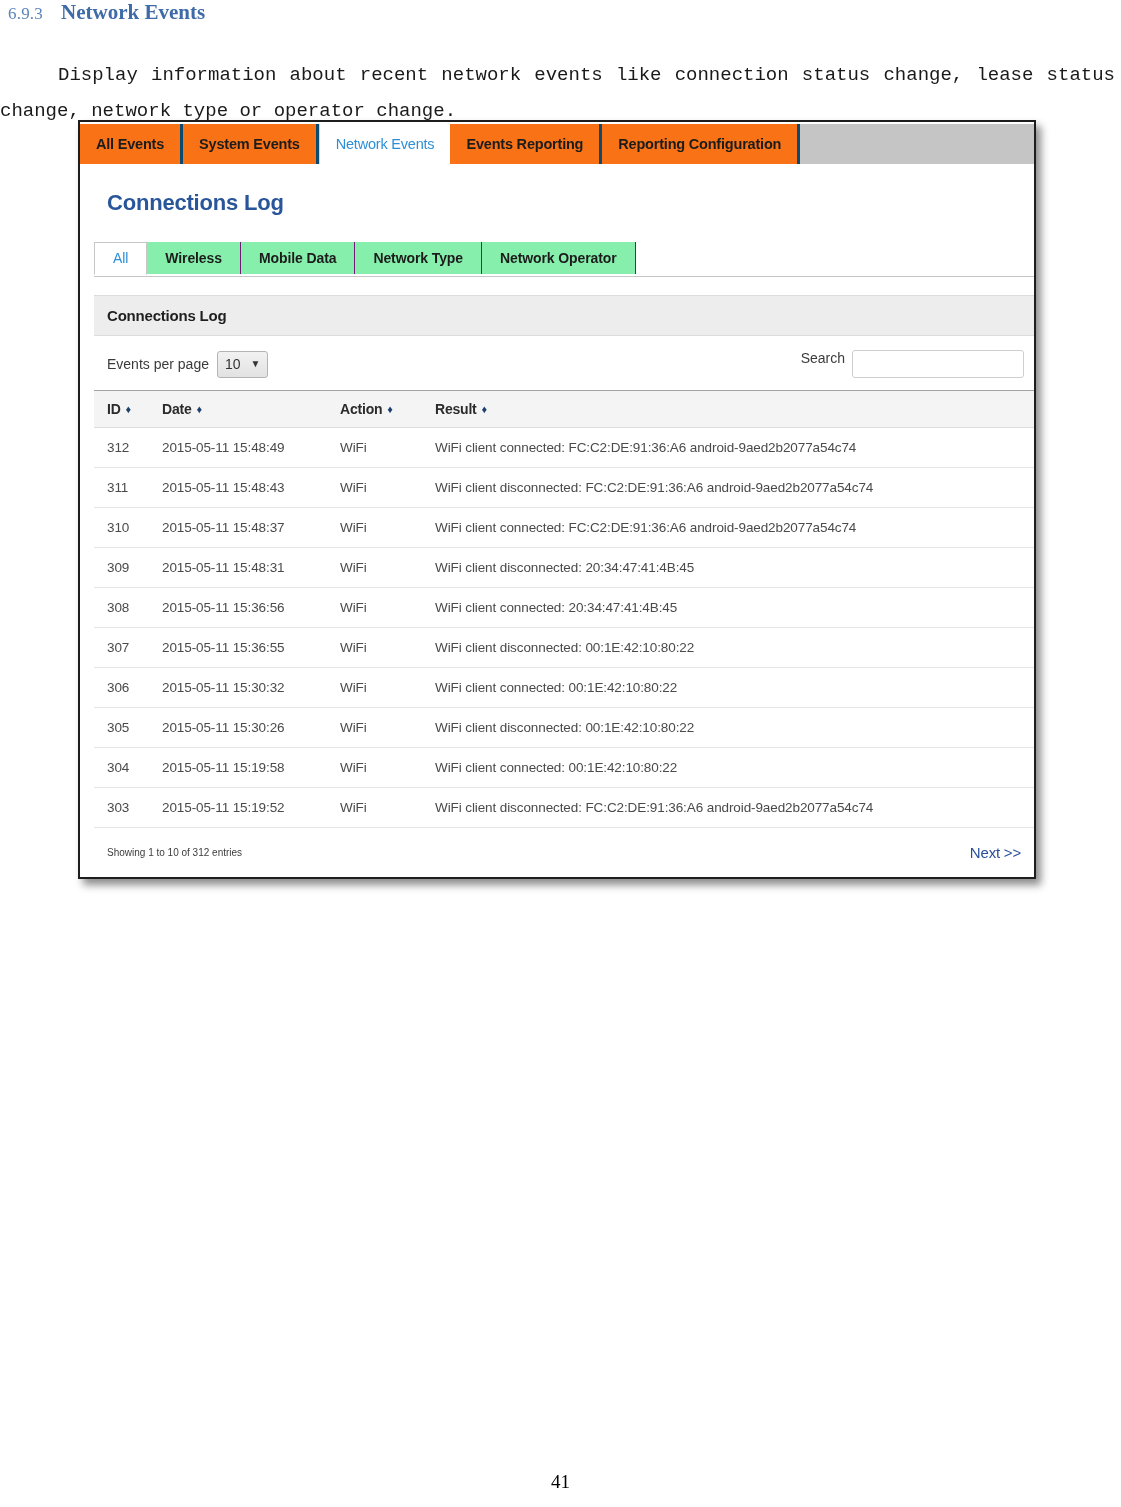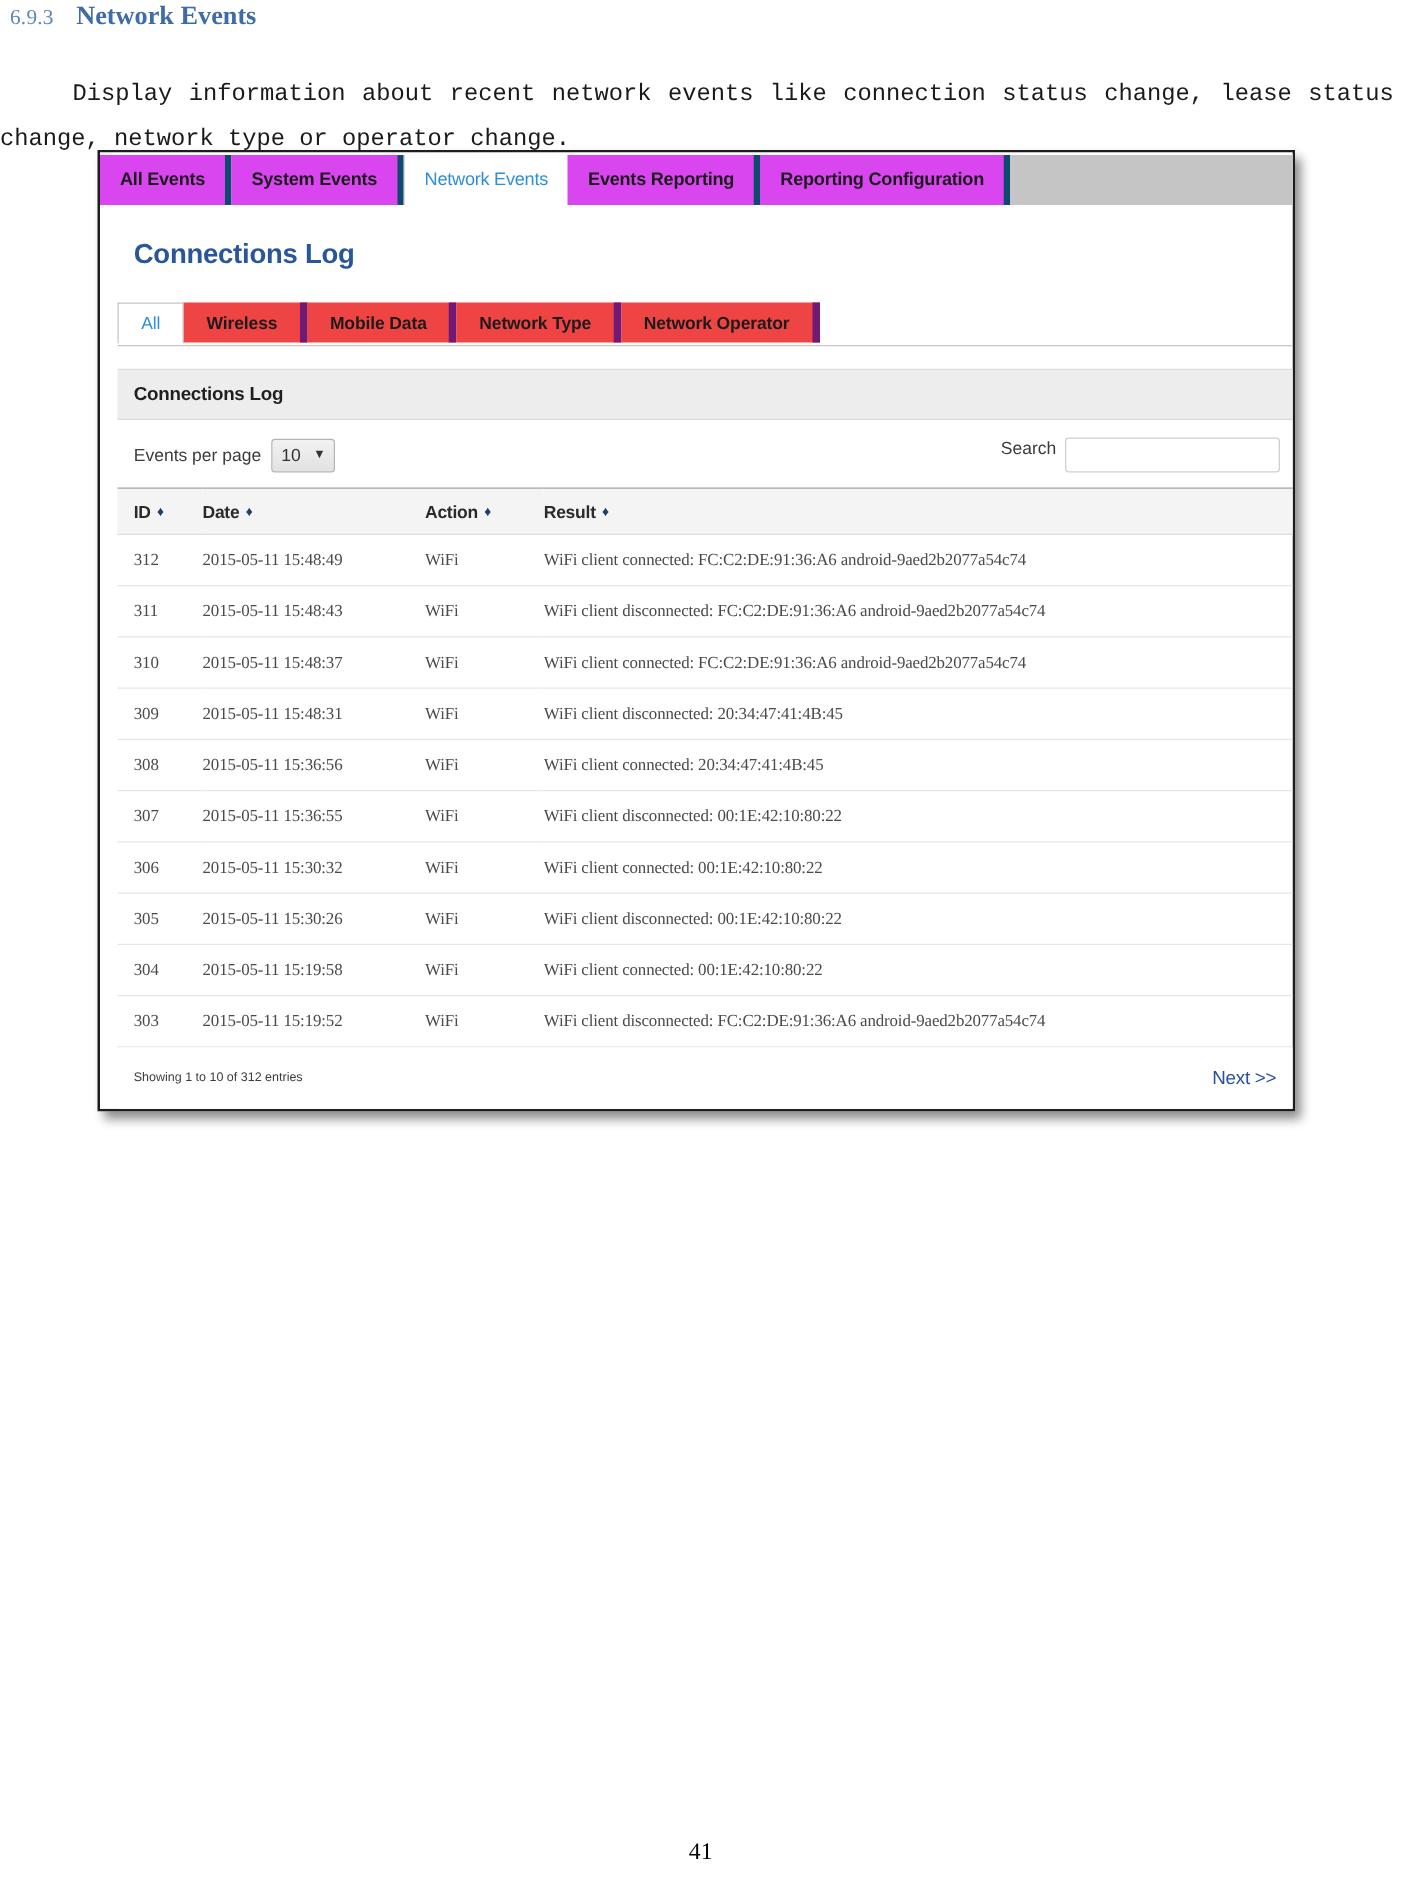--- a/index.html
+++ b/index.html
@@ -82,22 +82,22 @@
     display: flex;
     align-items: flex-end;
     background: #ffffff;
     height: 42px;
   }
   .tabstrip .tab {
     font-family: "Liberation Sans", sans-serif;
     font-size: 14.5px;
     font-weight: bold;
     color: #1c1c1c;
-    background: #d946ef;
-    border-right: 5px solid #0c4a6e;
+    background: #f97316;
+    border-right: 3px solid #0c4a6e;
     height: 40px;
     line-height: 40px;
     padding: 0 16px;
     white-space: nowrap;
     box-sizing: border-box;
     letter-spacing: -0.2px;
   }
   .tabstrip .tab.active {
     background: #ffffff;
     color: #2e8fd6;
@@ -134,22 +134,22 @@
     margin: 26px 0 0 14px;
     border-bottom: 1px solid #c6c6c6;
     height: 34px;
     padding-right: 0;
   }
   .subtabs .subtab {
     font-family: "Liberation Sans", sans-serif;
     font-size: 14px;
     font-weight: bold;
     color: #1c1c1c;
-    background: #ef4444;
-    border-right: 6px solid #701a75;
+    background: #86efac;
+    border-right: 1px solid #701a75;
     height: 32px;
     line-height: 32px;
     padding: 0 18px;
     white-space: nowrap;
     box-sizing: border-box;
     letter-spacing: -0.1px;
   }
   .subtabs .subtab.active {
     background: #ffffff;
     color: #2e8fd6;
@@ -264,21 +264,21 @@
     white-space: nowrap;
   }
   table.log thead th .sort {
     display: inline-block;
     margin-left: 5px;
     color: #1c3f6e;
     font-size: 11px;
     vertical-align: 1px;
   }
   table.log tbody td {
-    font-family: Liberation Serif, serif;
+    font-family: Liberation Sans, sans-serif;
     font-size: 13.5px;
     color: #4a4a4a;
     border-bottom: 1px solid #e6e6e6;
     padding: 12px 0 12px 0;
     white-space: nowrap;
     overflow: hidden;
     text-overflow: ellipsis;
     letter-spacing: -0.1px;
   }
   .col-id    { width: 55px;  padding-left: 13px !important; }

